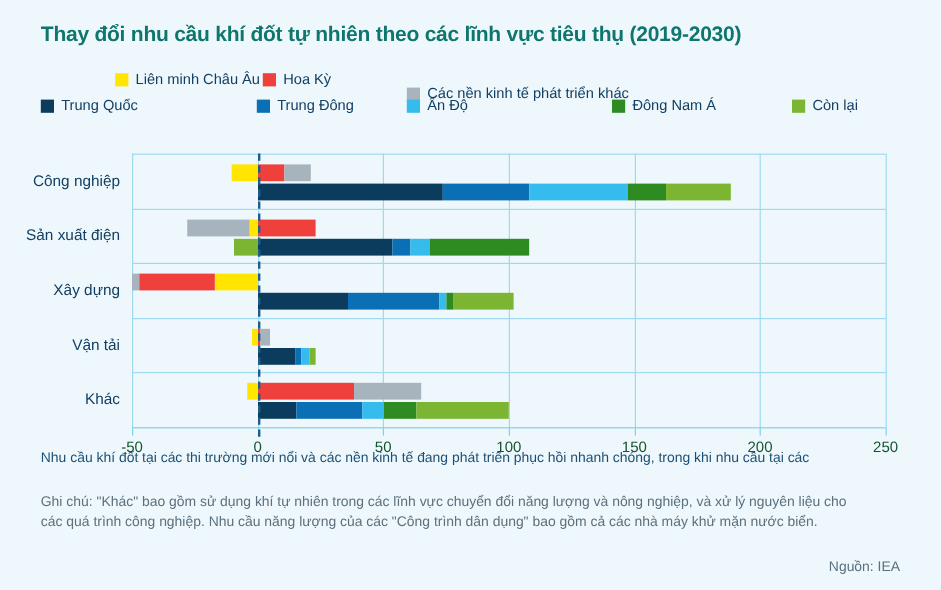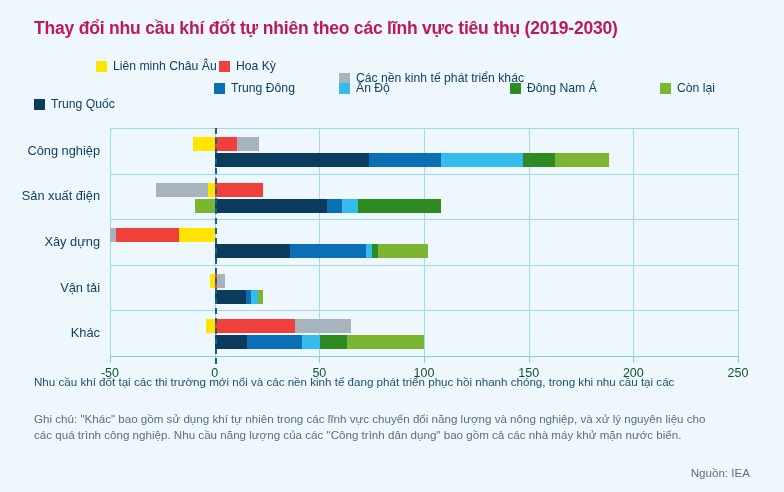--- a/index.html
+++ b/index.html
@@ -7,21 +7,21 @@
     width:784px;height:492px;
     background:#eef8fc;
     font-family:"Liberation Sans", sans-serif;
     color:#123f63;
     overflow:hidden;
     position:relative;
   }
   
   #title{
     position:absolute;left:34px;top:18px;
-    font-size:17.5px;font-weight:bold;color:#be185d;
+    font-size:17.5px;font-weight:bold;color:#0f766e;
     letter-spacing:-0.2px;
     white-space:nowrap;
   }
   
   #legend{
     position:absolute;left:34px;top:60px;width:720px;height:44px;
   }
   .lg-item{position:absolute;display:flex;align-items:flex-end;white-space:nowrap;}
   .lg-swatch{width:11px;height:11px;display:inline-block;margin-right:6px;flex:0 0 auto;}
   .lg-label{font-size:12.2px;color:#123f63;line-height:12px;}
@@ -66,21 +66,21 @@
       <span class="lg-label">Liên minh Châu Âu</span>
     </div>
     <div class="lg-item" style="left: 185px; top: 0px;">
       <span class="lg-swatch" style="background: rgb(240, 64, 60);"></span>
       <span class="lg-label">Hoa Kỳ</span>
     </div>
     <div class="lg-item" style="left: 305px; top: 0px; margin-top: 12px;">
       <span class="lg-swatch" style="background: rgb(168, 180, 189);"></span>
       <span class="lg-label">Các nền kinh tế phát triển khác</span>
     </div>
-    <div class="lg-item" style="left: 0px; top: 22px; margin-top: 16px;">
+    <div class="lg-item" style="left: 0px; top: 22px;">
       <span class="lg-swatch" style="background: rgb(11, 60, 93);"></span>
       <span class="lg-label">Trung Quốc</span>
     </div>
     <div class="lg-item" style="left: 180px; top: 22px;">
       <span class="lg-swatch" style="background: rgb(10, 111, 181);"></span>
       <span class="lg-label">Trung Đông</span>
     </div>
     <div class="lg-item" style="left: 305px; top: 22px;">
       <span class="lg-swatch" style="background: rgb(53, 188, 237);"></span>
       <span class="lg-label">Ấn Độ</span>

